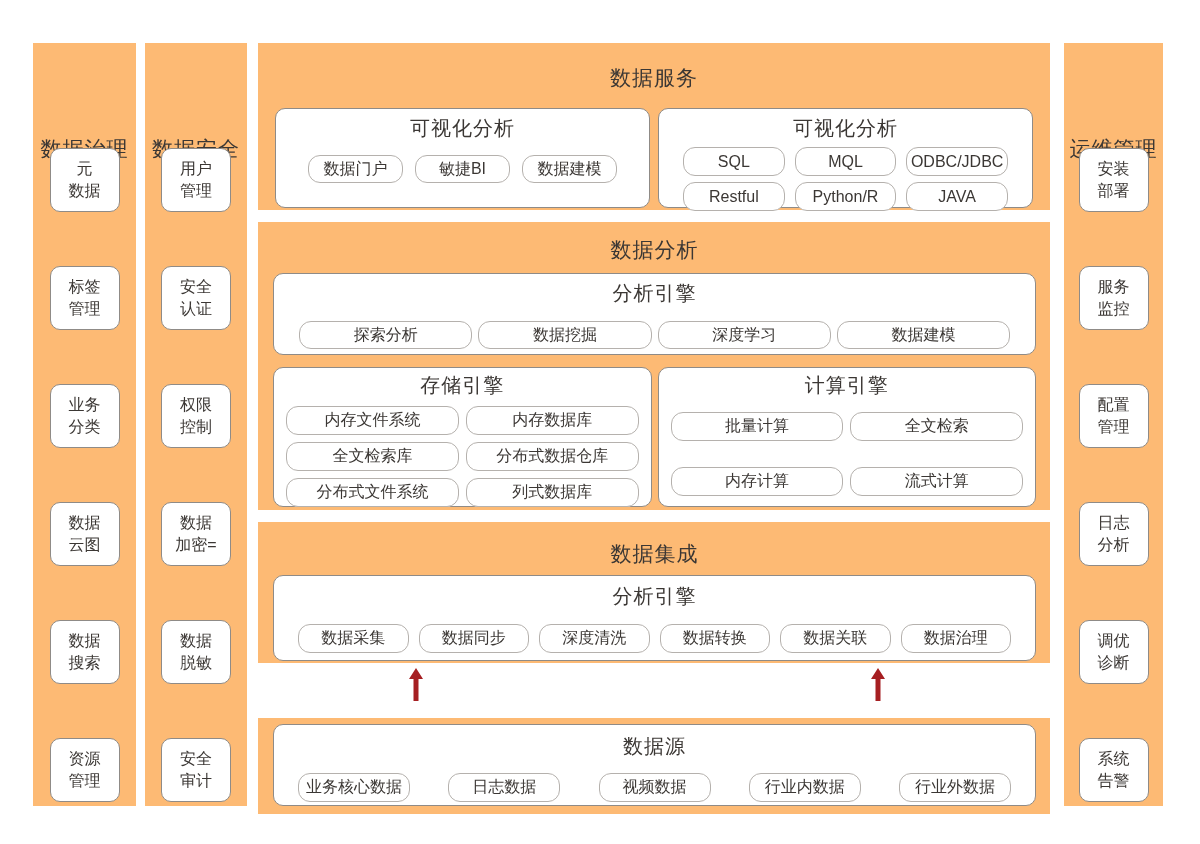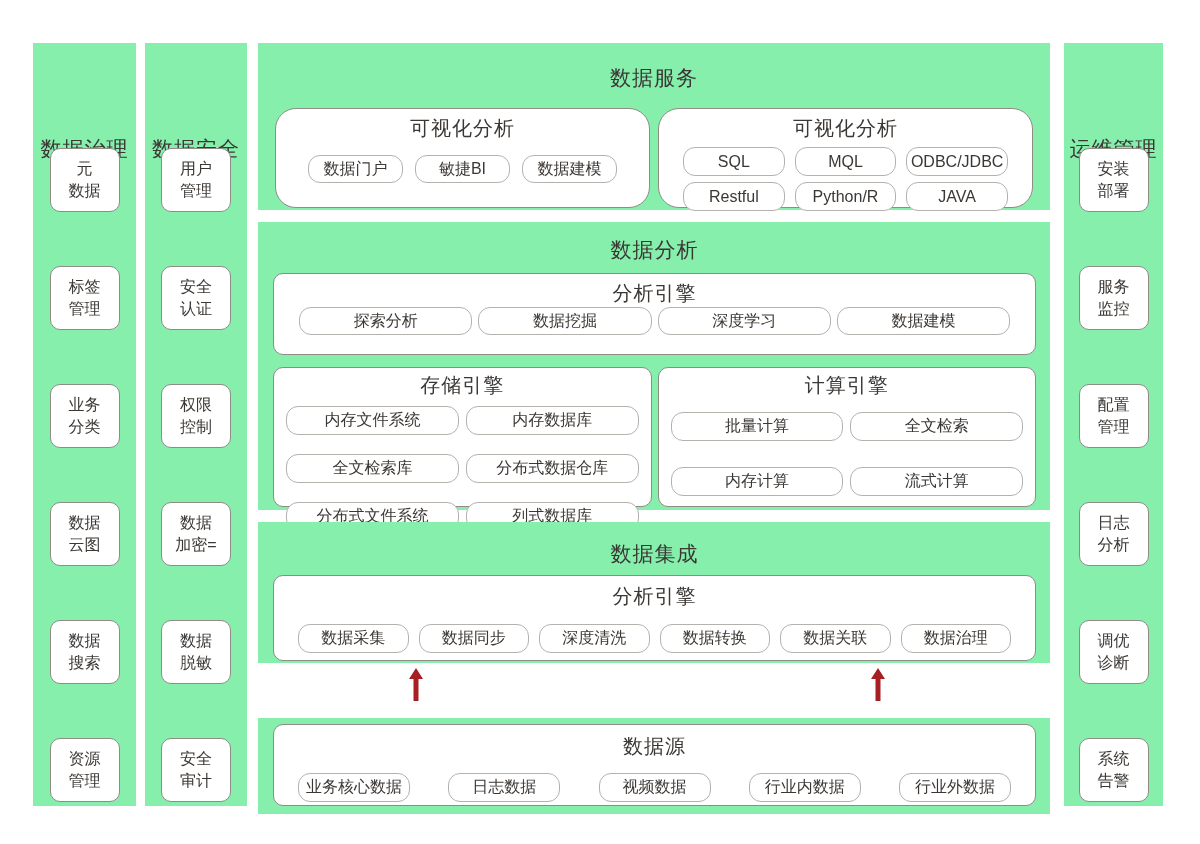--- a/index.html
+++ b/index.html
@@ -6,21 +6,21 @@
   html,body { width:1200px; height:844px; }
   body {
     background:#ffffff;
     font-family:"Liberation Sans","DejaVu Sans",sans-serif;
     color:#3b3734;
     position:relative;
     overflow:hidden;
   }
   .panel {
     position:absolute;
-    background:#86efac;
+    background:#fdba74;
   }
   
   .side-col { top:43px; height:763px; }
   .side-title {
     position:absolute; top:92px; left:0; right:0;
     text-align:center; font-size:21px; font-weight:500;
     letter-spacing:1px;
   }
   .side-items {
     position:absolute; top:105px; left:0; right:0;
@@ -55,33 +55,33 @@
     border:1px solid #b5b1ad;
     border-radius:12px;
     height:29px;
     display:flex; align-items:center; justify-content:center;
     font-size:16px;
     white-space:nowrap;
   }
   
   .sec-services { top:43px; height:167px; padding:21px 17px 0 17px; }
   .svc-row { display:flex; gap:8px; margin-top:16px; }
-  .svc-box { flex:1; height:100px; padding:6px 24px 0 24px;border-radius:21px; }
+  .svc-box { flex:1; height:100px; padding:6px 24px 0 24px; }
   .svc-items-single { display:flex; justify-content:center; gap:12px; margin-top:13px; }
   .svc-items-single .btn { width:95px; height:28px; }
   .svc-grid { display:grid; grid-template-columns:repeat(3,1fr); gap:6px 10px; margin-top:5px; }
   .svc-grid .btn { height:29px; }
   
   .sec-analysis { top:222px; height:288px; padding:14px 14px 0 15px; }
   .engine-box { height:82px; padding:6px 25px 0 25px; margin-top:9px; }
-  .engine-items { display:flex; gap:6px; }
+  .engine-items { display:flex; gap:6px; margin-top:14px; }
   .engine-items .btn { flex:1; height:28px; }
   .dual-row { display:flex; gap:6px; margin-top:12px; }
   .dual-box { flex:1; height:140px; padding:4px 12px 0 12px; }
-  .storage-grid { display:grid; grid-template-columns:1fr 1fr; gap:19px 7px; margin-top:7px; }
+  .storage-grid { display:grid; grid-template-columns:1fr 1fr; gap:7px 7px; margin-top:7px; }
   .compute-grid { display:grid; grid-template-columns:1fr 1fr; gap:26px 7px; margin-top:13px; }
   
   .sec-integration { top:522px; height:141px; padding:18px 14px 0 15px; }
   .integration-box { height:86px; padding:7px 24px 0 24px; margin-top:7px; }
   .integration-items { display:flex; justify-content:space-between; gap:10px; margin-top:14px; }
   .integration-items .btn { width:111px; }
   
   .sec-source { top:718px; height:96px; padding:6px 14px 0 15px; }
   .source-box { height:82px; padding:8px 24px 0 24px; }
   .source-items { display:flex; justify-content:space-between; margin-top:13px; }

